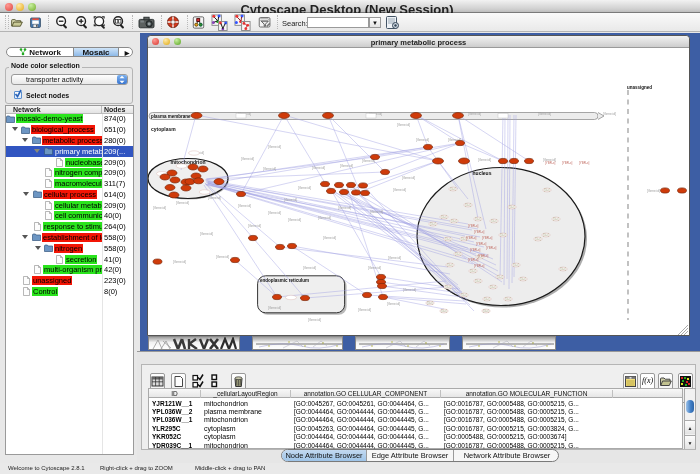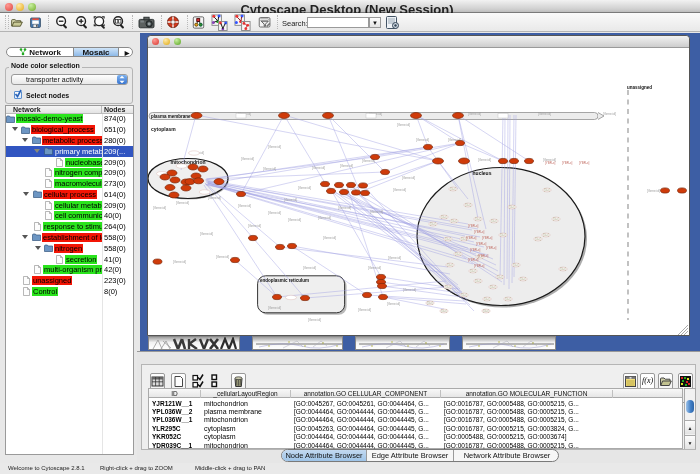--- a/index.html
+++ b/index.html
@@ -175,20 +175,21 @@
         <circle cx="10.5" cy="10.5" r="1.2" fill="#345"></circle>
       </svg>
 </div>
 
 <div class="abs" id="mdi">
   <div id="netwin">
     <div id="netbar">
       <div class="light" style="left:4px;top:2px;width:7px;height:7px;background:radial-gradient(circle at 35% 30%,#ff9a94,#d8372e)"></div>
       <div class="light" style="left:15px;top:2px;width:7px;height:7px;background:radial-gradient(circle at 35% 30%,#ffe9a8,#e0a90f)"></div>
       <div class="light" style="left:26px;top:2px;width:7px;height:7px;background:radial-gradient(circle at 35% 30%,#c8f0a0,#57a11f)"></div>
+      <div class="t">primary metabolic process</div>
     </div>
     <svg id="netcanvas" width="541" height="287" viewBox="0 0 541 287">
           <rect x="1" y="63.5" width="449" height="7" rx="3.5" fill="#ececec" stroke="#909090" stroke-width="0.8"></rect>
           <path d="M450 63.5 L456 67 L450 70.5" fill="#ececec" stroke="#909090" stroke-width="0.8"></path>
           <ellipse cx="41" cy="130.5" rx="40" ry="20" fill="#101010" opacity="0.3"></ellipse>
           <ellipse cx="40" cy="129.5" rx="40" ry="20" fill="#efefef" stroke="#1a1a1a" stroke-width="1.2"></ellipse>
           <ellipse cx="355" cy="189.5" rx="84" ry="69" fill="#101010" opacity="0.35"></ellipse>
           <ellipse cx="353" cy="187.5" rx="84" ry="69" fill="#ededed" stroke="#1a1a1a" stroke-width="1.2"></ellipse>
           <rect x="111.6" y="228.8" width="87" height="37" rx="8" fill="#1a1a1a" opacity="0.3"></rect>
           <rect x="109.6" y="226.8" width="87" height="37" rx="8" fill="#efefef" stroke="#333" stroke-width="1"></rect>
@@ -591,21 +592,21 @@
             <span class="tcount">209(0)</span>
           </div>
           <div class="trow" style="top:72.08px">
             <span style="position:absolute;left:39px">
               <svg width="7" height="9" viewBox="0 0 7 9" style="position:absolute;top:1px">
                 <path d="M.5 .5 L4.5 .5 L6.5 2.5 L6.5 8.5 L.5 8.5 Z" fill="#fdfdfd" stroke="#999" stroke-width=".7"></path>
                 <path d="M4.5 .5 L4.5 2.5 L6.5 2.5" fill="none" stroke="#999" stroke-width=".7"></path>
               </svg>
             </span>
             <span class="tlbl gbg" style="left:48px;max-width:48px">macromolecule</span>
-            <span class="tcount">273(0)</span>
+            <span class="tcount">311(7)</span>
           </div>
           <div class="trow" style="top:82.86px">
             <span class="tri" style="left:17px"></span>
             <span style="position:absolute;left:27px">
               <svg width="9" height="8" viewBox="0 0 9 8" style="position:absolute;top:1.5px">
                 <path d="M.5 7.5 L.5 2 Q.5 1 1.5 1 L3.4 1 L4.2 2 L8.5 2 L8.5 7.5 Z" fill="#6d96c3" stroke="#33567e" stroke-width=".7"></path>
               </svg>
             </span>
             <span class="tlbl rbg" style="left:37px;max-width:59px">cellular process</span>
             <span class="tcount">614(0)</span>

